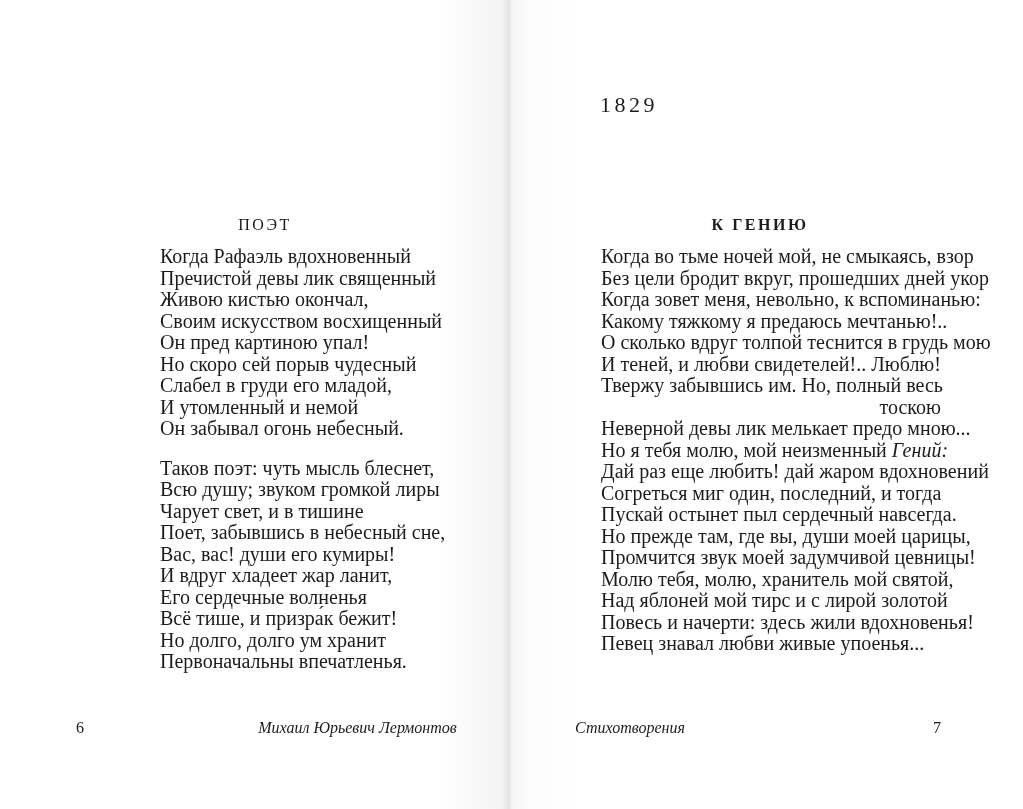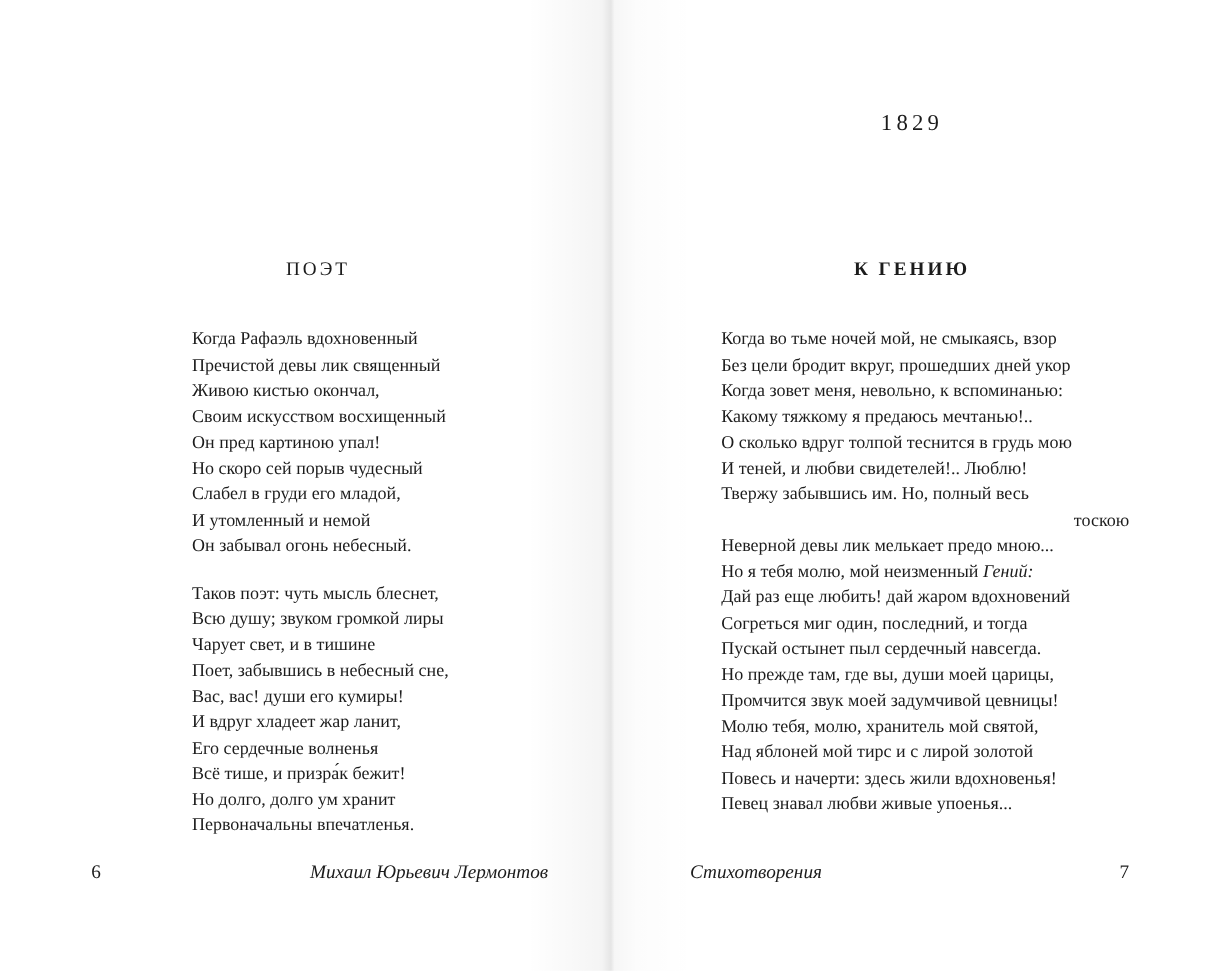--- a/index.html
+++ b/index.html
@@ -27,31 +27,29 @@
     position:absolute;
     margin:0;
     font-size:16px;
     font-weight:normal;
     letter-spacing:2.5px;
     text-align:center;
     white-space:nowrap;
   }
   .year-heading{
     position:absolute;
-    font-size:19px;
+    font-size:22px;
     letter-spacing:3.5px;
-    text-align:center;
     white-space:nowrap;
   }
   .poem{
     position:absolute;
-    font-size:15px;
+    font-size:20px;
     line-height:21.5px;
     white-space:nowrap;
-    margin-top:27px;
   }
   .poem .poem-line{min-height:21.5px;}
   .poem .poem-line.align-right{text-align:right;}
   .poem .poem-line em{font-style:italic;}
   .stanza + .stanza{margin-top:18px;}
   .footer-text{
     position:absolute;
     font-size:16px;
     font-style:italic;
     white-space:nowrap;

